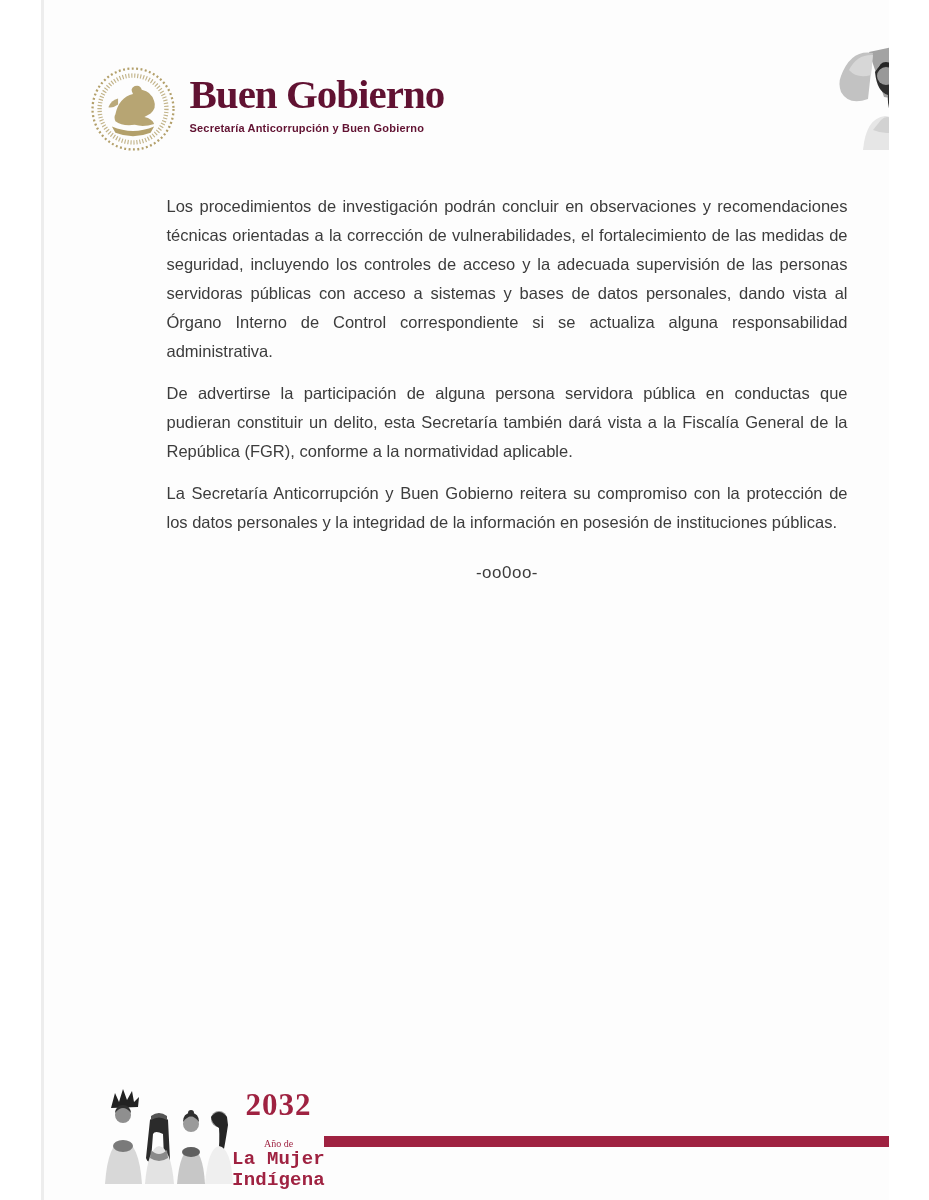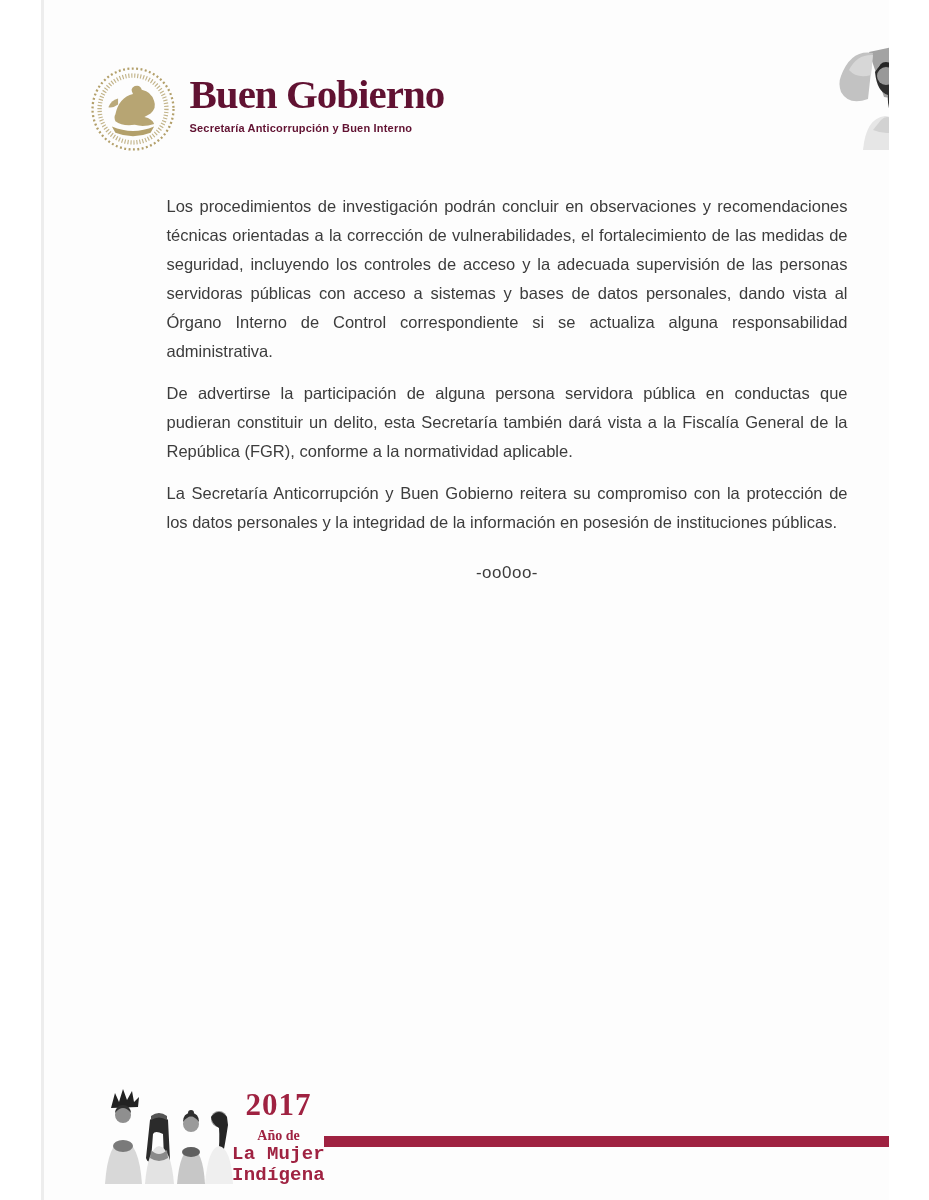--- a/index.html
+++ b/index.html
@@ -42,21 +42,21 @@
 
   
   .footer-women { position:absolute; left:57px; top:1086px; width:140px; height:98px; }
   .year-block {
     position:absolute; left:190px; top:1089px; width:96px;
     text-align:center;
     color:var(--accent-maroon,#9f2241);
     font-family:"Liberation Serif", serif;
   }
   .year { font-size:31px; font-weight:bold; line-height:1; letter-spacing:1px; }
-  .year-label { font-size:14px; font-weight:bold; margin-top:8px; }
+  .year-label { font-size:10px; font-weight:normal; margin-top:18px; }
   .campaign { font-size:19px; font-weight:bold; line-height:1.12; letter-spacing:.2px;font-family:Liberation Mono, monospace; }
   .footer-bar {
     position:absolute; left:283px; top:1136px; width:619px; height:11px;
     background:var(--accent-maroon,#9f2241);
   }
 </style>
 </head>
 <body>
 
 <div class="page">
@@ -68,21 +68,21 @@
         <circle cx="50" cy="50" r="38" stroke-width="5" stroke-dasharray="1.3 2.1" opacity="0.8"></circle>
       </g>
       <g fill="#b3a06b">
         <path d="M30 56 q4 -19 20 -23 q-4 -6 2 -9 q6 -2 8 4 q11 2 14 13 q3 8 -4 14 l-7 4 q9 2 11 8 q-12 4 -22 1 q-14 2 -22 -4 q-2 -5 0 -8z" opacity="0.95"></path>
         <path d="M33 38 q-8 2 -11 10 q6 1 11 -3z" opacity="0.9"></path>
         <path d="M26 70 q24 10 48 0 l-4 7 q-20 8 -40 0z"></path>
       </g>
     </svg>
     <div class="brand-text">
       <div class="brand-title">Buen Gobierno</div>
-      <div class="brand-subtitle">Secretaría Anticorrupción y Buen Interno</div>
+      <div class="brand-subtitle">Secretaría Anticorrupción y Buen Gobierno</div>
     </div>
   </div>
 
   <svg class="photo" viewBox="0 0 112 116" aria-hidden="true">
 
     <path d="M96 4 L82 110" stroke="#4a4a4a" stroke-width="3" fill="none"></path>
 
     <path d="M40 18 L96 6 L91 68 L55 63 Z" fill="#a3a3a3"></path>
     <path d="M62 14 L96 6 L93 40 L60 45 Z" fill="#8d8d8d"></path>
     <path d="M12 42 q10 -27 32 -23 l-5 46 q-19 7 -27 -7 q-3 -9 0 -16z" fill="#c2c2c2"></path>
@@ -121,21 +121,21 @@
     <circle cx="93" cy="27" r="3" fill="#2f2f2f"></circle>
     <path d="M79 98 q3 -34 14 -36 q12 2 14 36 z" fill="#c7c7c7"></path>
     <ellipse cx="93" cy="66" rx="9" ry="5" fill="#5f5f5f"></ellipse>
 
     <circle cx="121" cy="33" r="8" fill="#929292"></circle>
     <path d="M113 31 q8 -10 16 0 l1 8 q-3 20 -6 34 l-4 -1 q2 -18 1 -30 q-7 -4 -8 -11z" fill="#262626"></path>
     <path d="M107 98 q3 -36 14 -38 q12 2 14 38 z" fill="#efefef"></path>
   </svg>
 
   <div class="year-block">
-    <div class="year">2017</div>
+    <div class="year">2032</div>
     <div class="year-label">Año de</div>
     <div class="campaign">La Mujer</div>
     <div class="campaign">Indígena</div>
   </div>
 
   <div class="footer-bar"></div>
 
 </div>
 
 </body></html>

